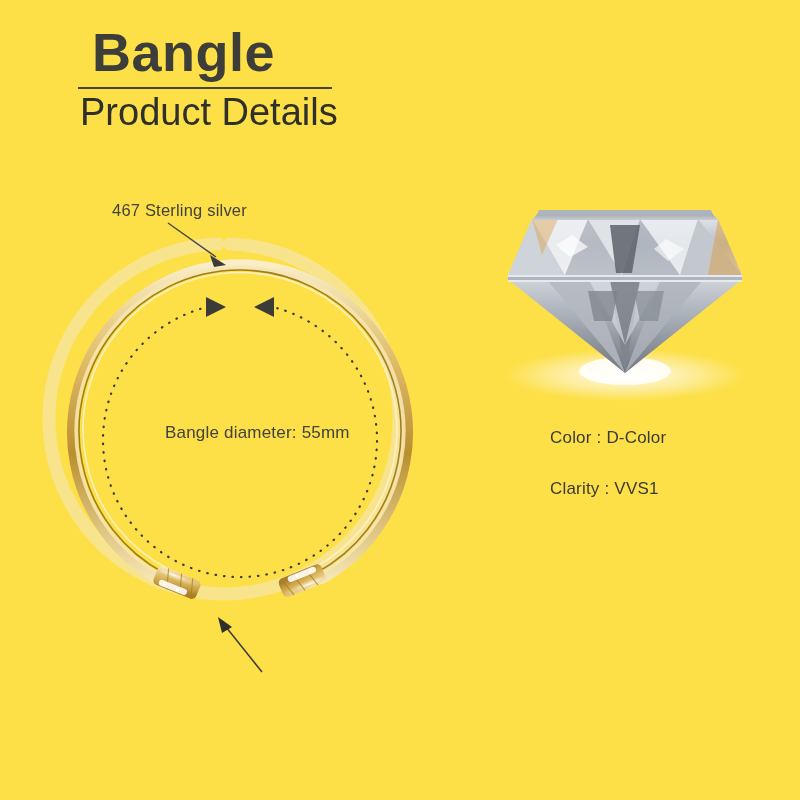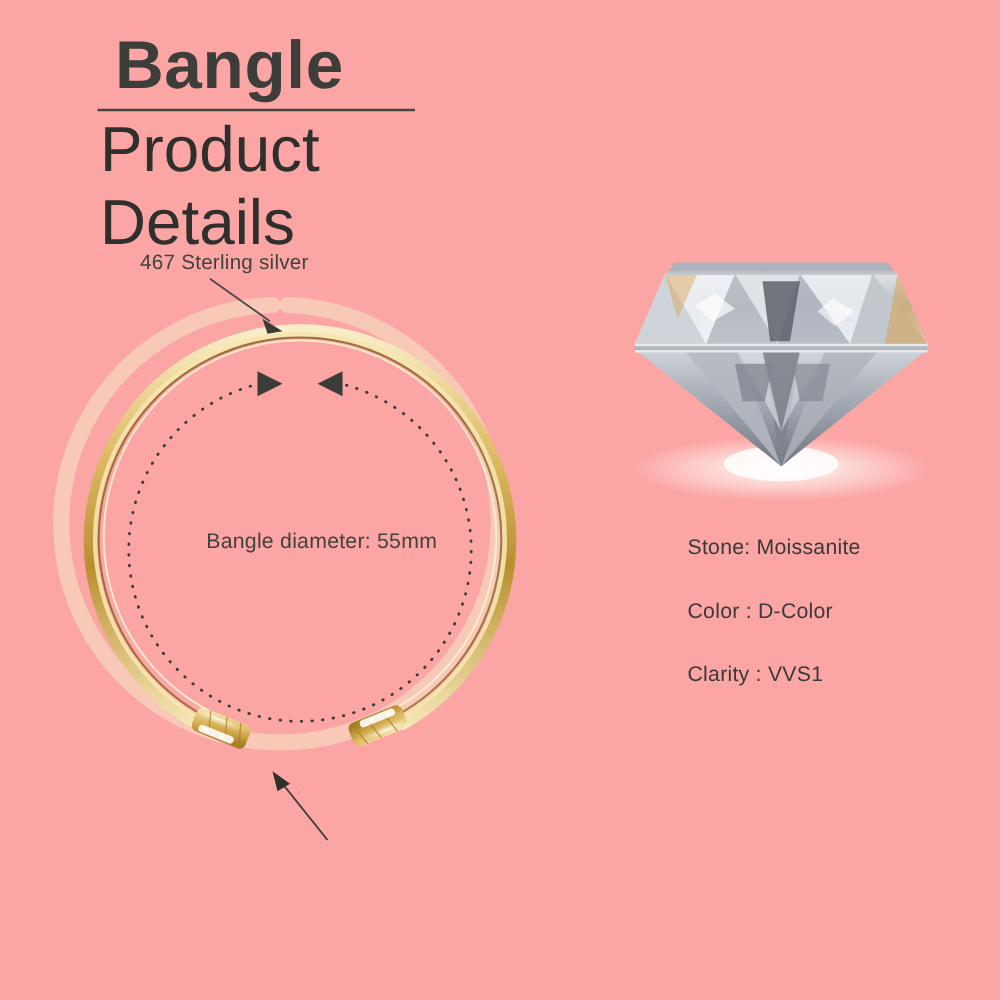--- a/index.html
+++ b/index.html
@@ -12,21 +12,21 @@
     background: #faf7f0;
     font-family: "Liberation Sans", sans-serif;
     color: #3a3a38;
     overflow: hidden;
     position: relative;
   }
   #stage {
     position: relative;
     width: 800px;
     height: 800px;
-    background: #fca5a5;
+    background: #fde047;
   }
 
   
   #header-block {
     position: absolute;
     left: 78px;
     top: 24px;
     width: 330px;
   }
   #main-title {
@@ -38,21 +38,21 @@
     margin: 0;
     padding-left: 14px;
   }
   #title-rule {
     width: 254px;
     height: 2px;
     background: #46463f;
     margin: 6px 0 2px 0;
   }
   #sub-title {
-    font-size: 51px;
+    font-size: 38px;
     font-weight: 400;
     color: #2f2f2c;
     line-height: 1.15;
     margin: 0;
     padding-left: 2px;
   }
 
   
   #bangle-figure {
     position: absolute;
@@ -259,18 +259,17 @@
       <rect x="68" y="15" width="174" height="5" rx="2.5" fill="#aeb4bc"></rect>
 
       <polygon points="102,40 118,52 100,62 86,50" fill="#ffffff" opacity="0.7"></polygon>
       <polygon points="196,44 214,54 198,66 184,54" fill="#ffffff" opacity="0.6"></polygon>
       <polygon points="118,96 148,96 142,126 124,126" fill="#7d838c" opacity="0.75"></polygon>
       <polygon points="164,96 194,96 188,126 170,126" fill="#848a93" opacity="0.7"></polygon>
     </svg>
   </div>
 
   <div id="spec-list">
-    <div class="spec-row">Stone: Moissanite</div>
     <div class="spec-row">Color : D-Color</div>
     <div class="spec-row">Clarity : VVS1</div>
   </div>
 
 </div>
 
 </body></html>

